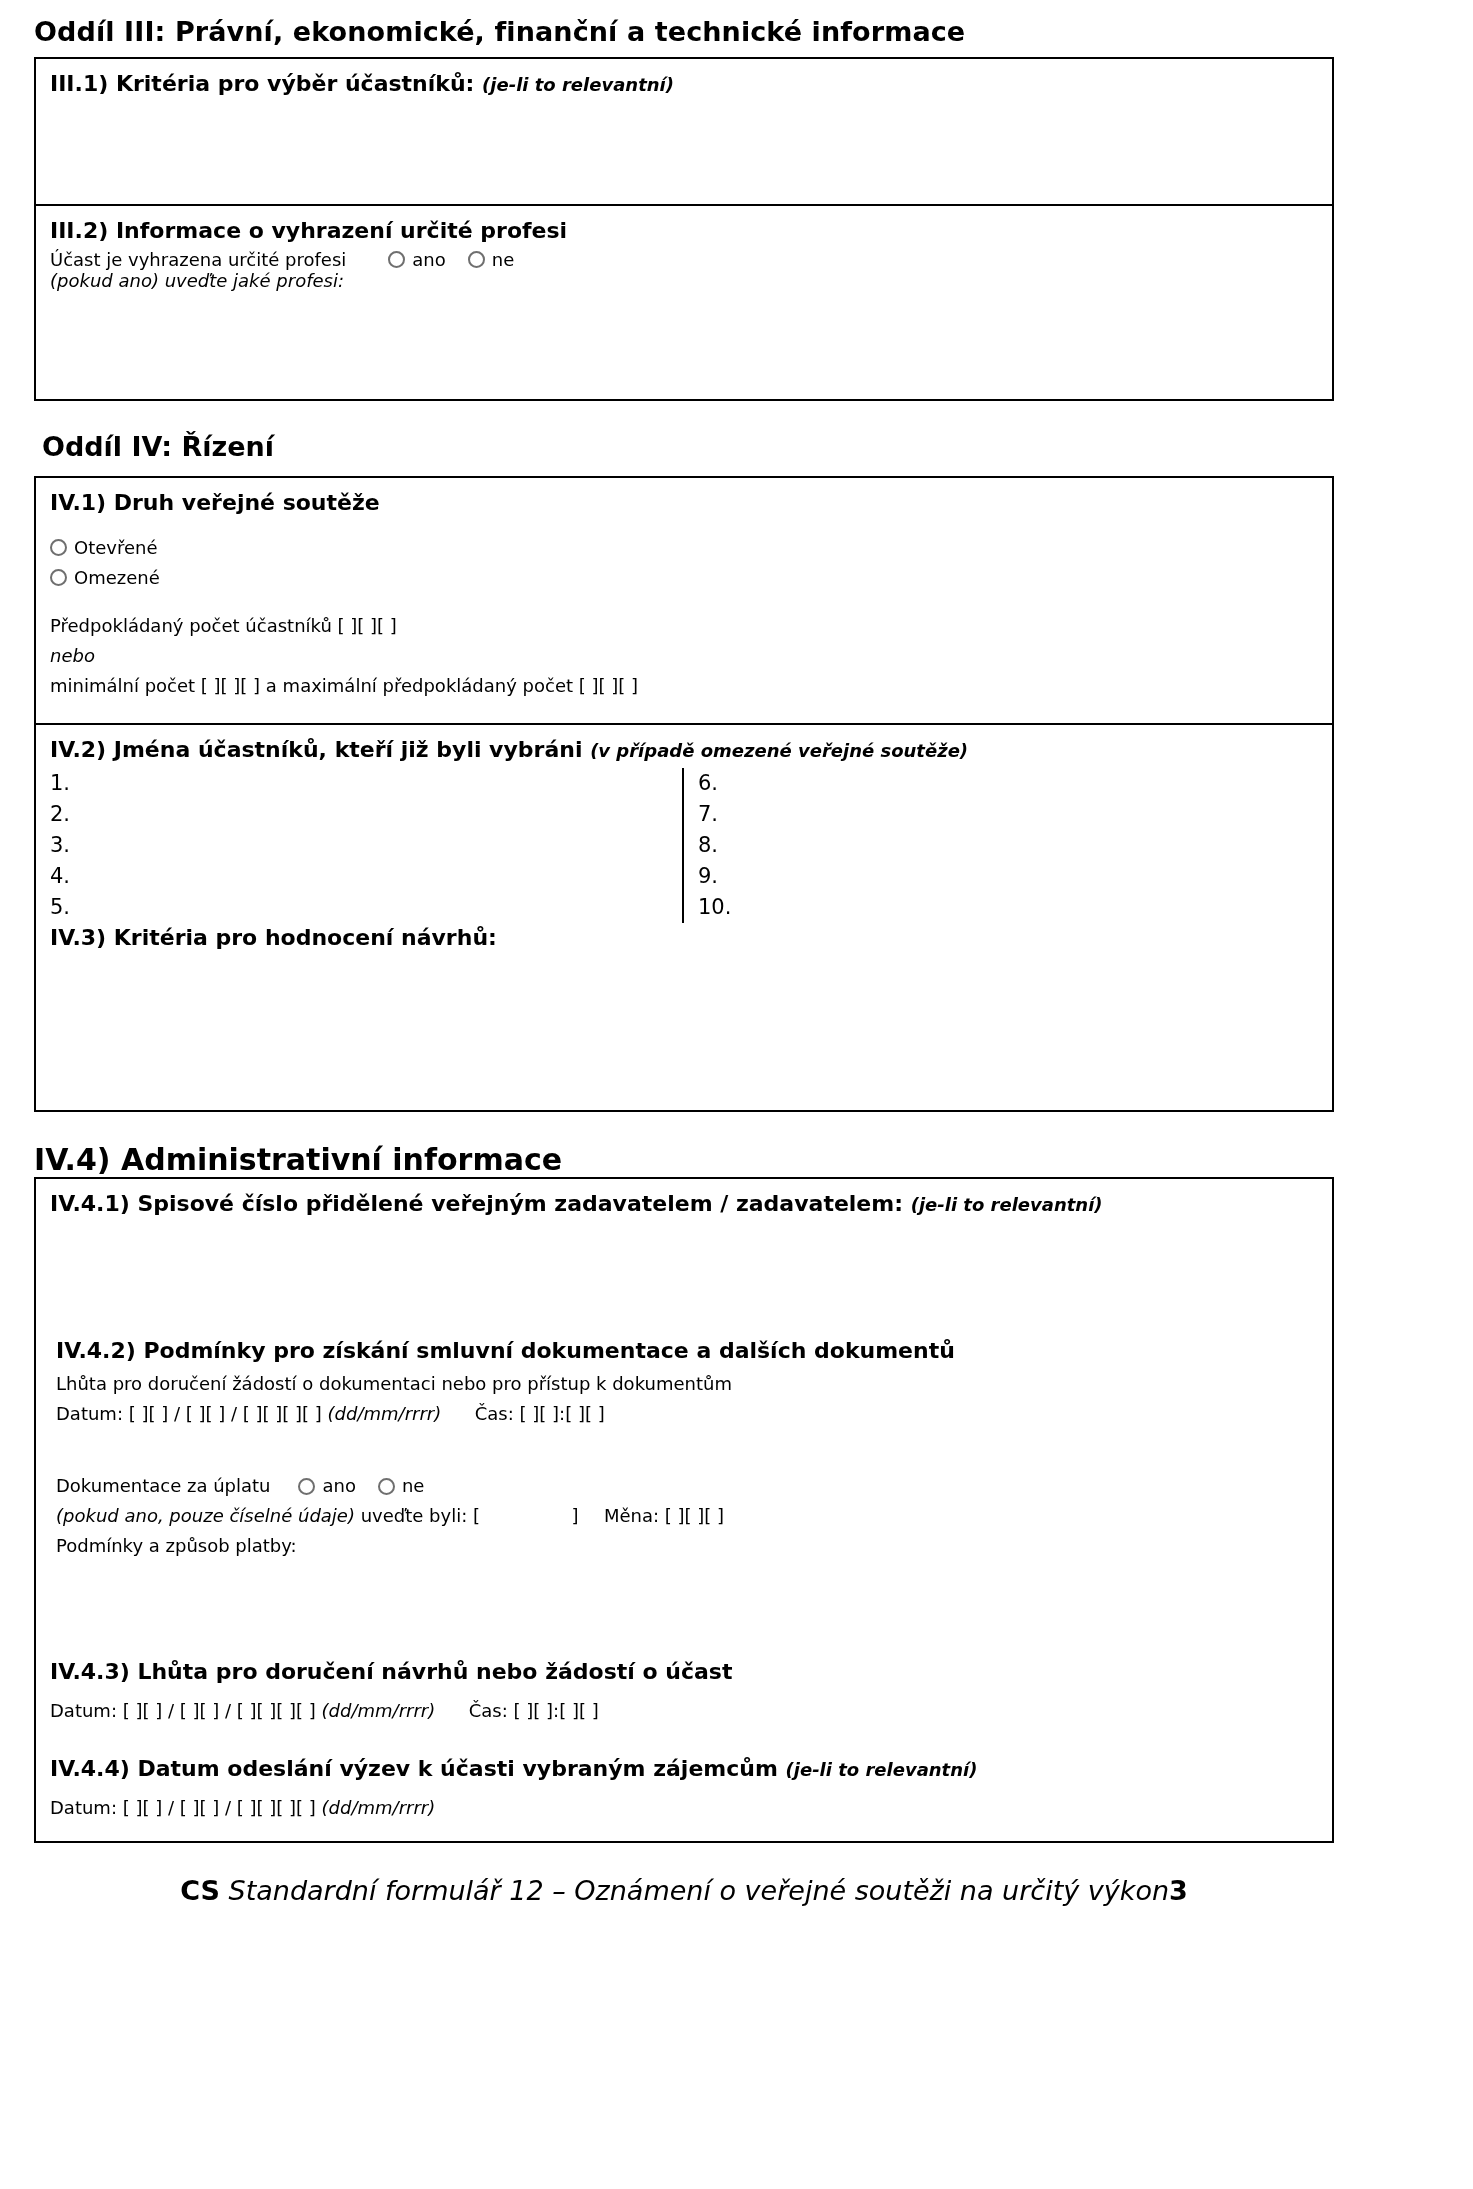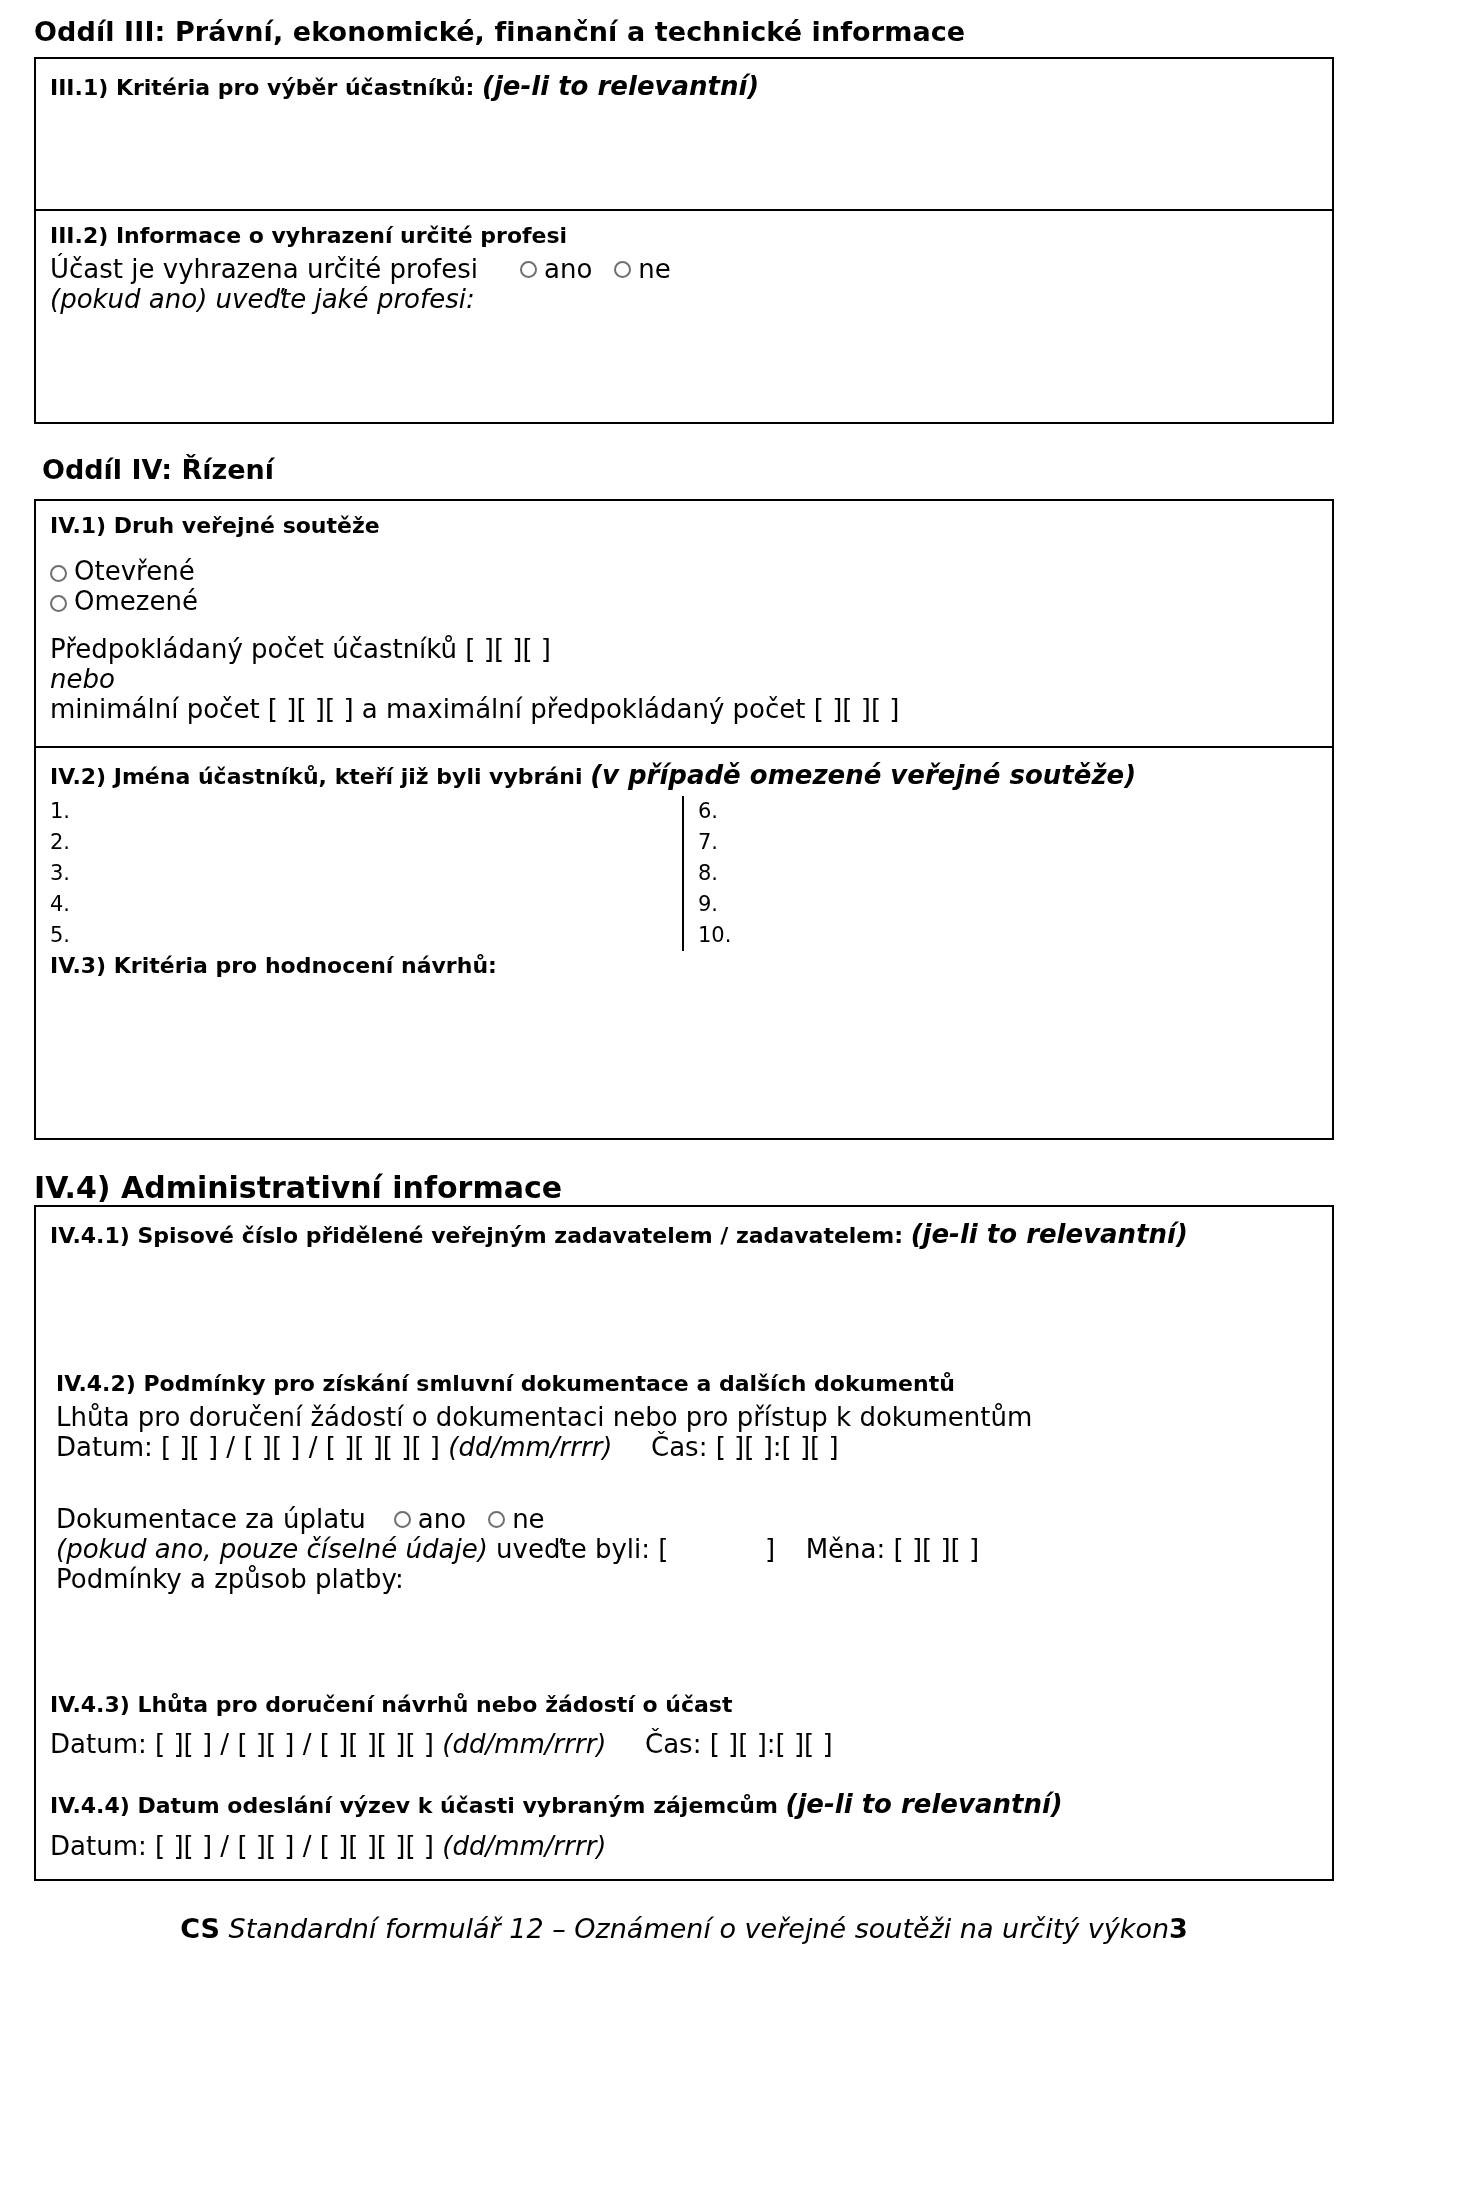--- a/index.html
+++ b/index.html
@@ -37,21 +37,21 @@
   }
   .hdr {
     font-size: 22px;
     font-weight: bold;
   }
   .hdr .it {
     font-weight: bold;
     font-style: italic;
   }
   .txt {
-    font-size: 26px;
+    font-size: 18px;
     font-weight: normal;
   }
   .it {
     font-style: italic;
   }
   .row {
     display: flex;
     align-items: center;
   }
   .radio {

